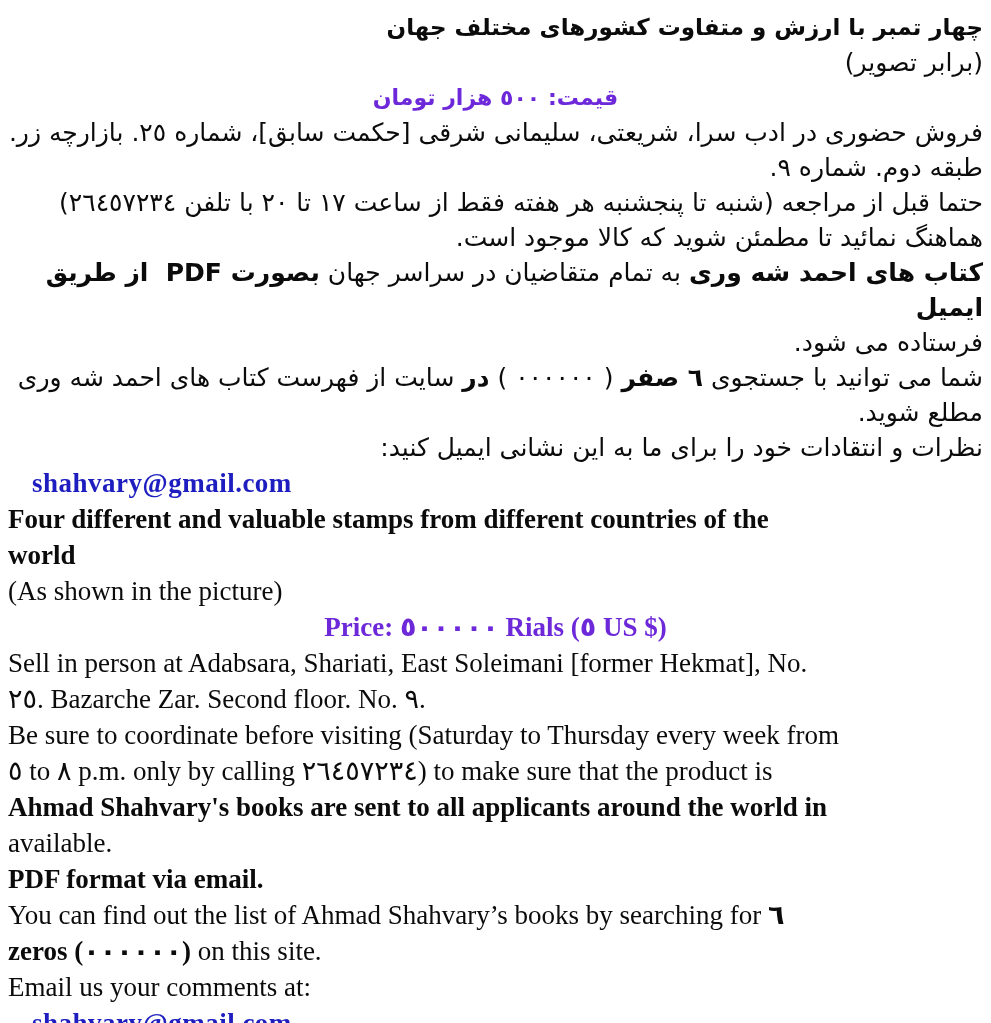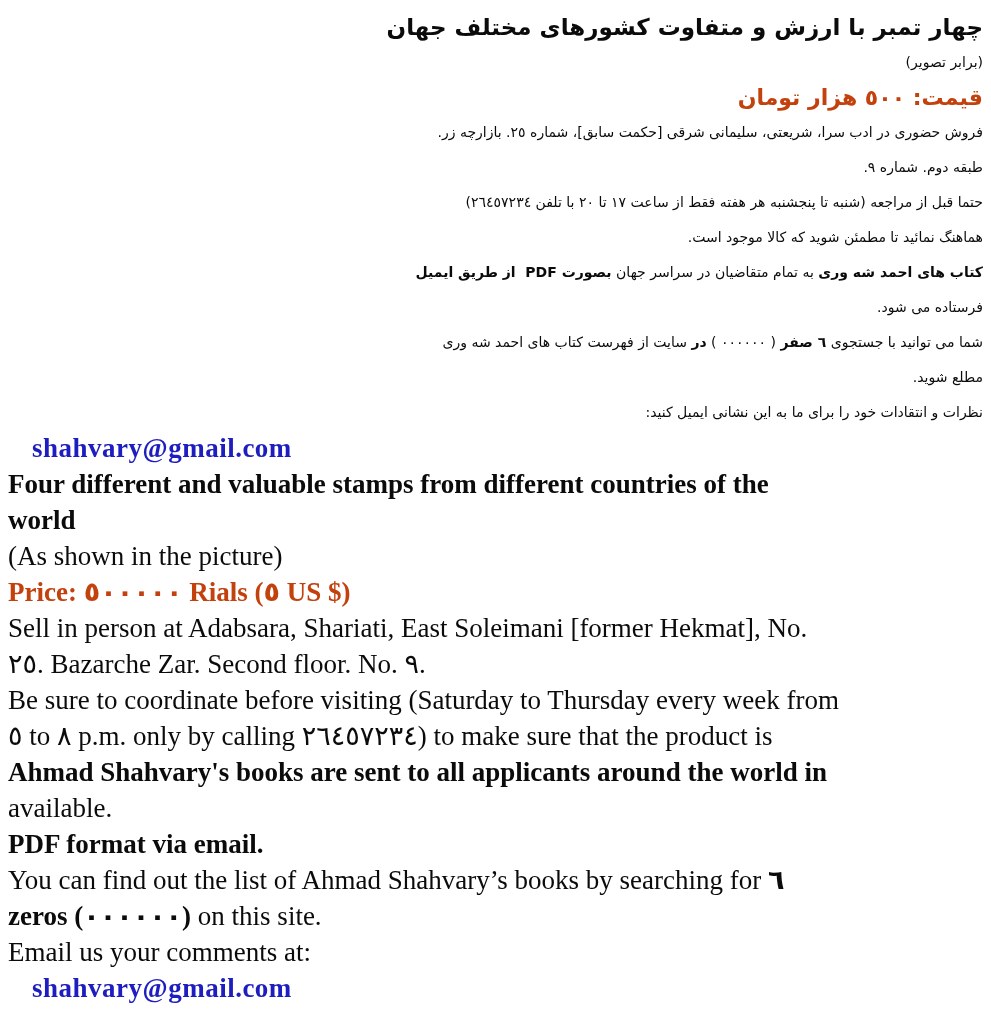--- a/index.html
+++ b/index.html
@@ -18,37 +18,37 @@
     background: #ffffff;
   }
   .line {
     white-space: pre-wrap;
   }
   
   .fa {
     direction: rtl;
     text-align: right;
     font-family: "DejaVu Sans", sans-serif;
-    font-size: 14px;
+    font-size: 25px;
     line-height: 35px;
     color: #0b0b0b;
   }
   .fa-title { font-size: 23px; }
   .fa-price { font-size: 22px; }
   
   .en {
     direction: ltr;
     text-align: left;
     font-family: "Liberation Serif", "DejaVu Sans", serif;
     font-size: 27px;
     line-height: 36px;
     color: #0b0b0b;
   }
   .b { font-weight: bold; }
-  .red { color: #c2410c; }
+  .red { color: #6d28d9; text-align: center; }
   .blue { color: #1e1ec0; margin-left: 24px; }
   .email { letter-spacing: 0.5px; }
 </style>
 </head>
 <body>
 
 <div class="doc">
 
   <div class="line fa fa-title b">چهار تمبر با ارزش و متفاوت کشورهای مختلف جهان</div>
   <div class="line fa">(برابر تصویر)</div>

